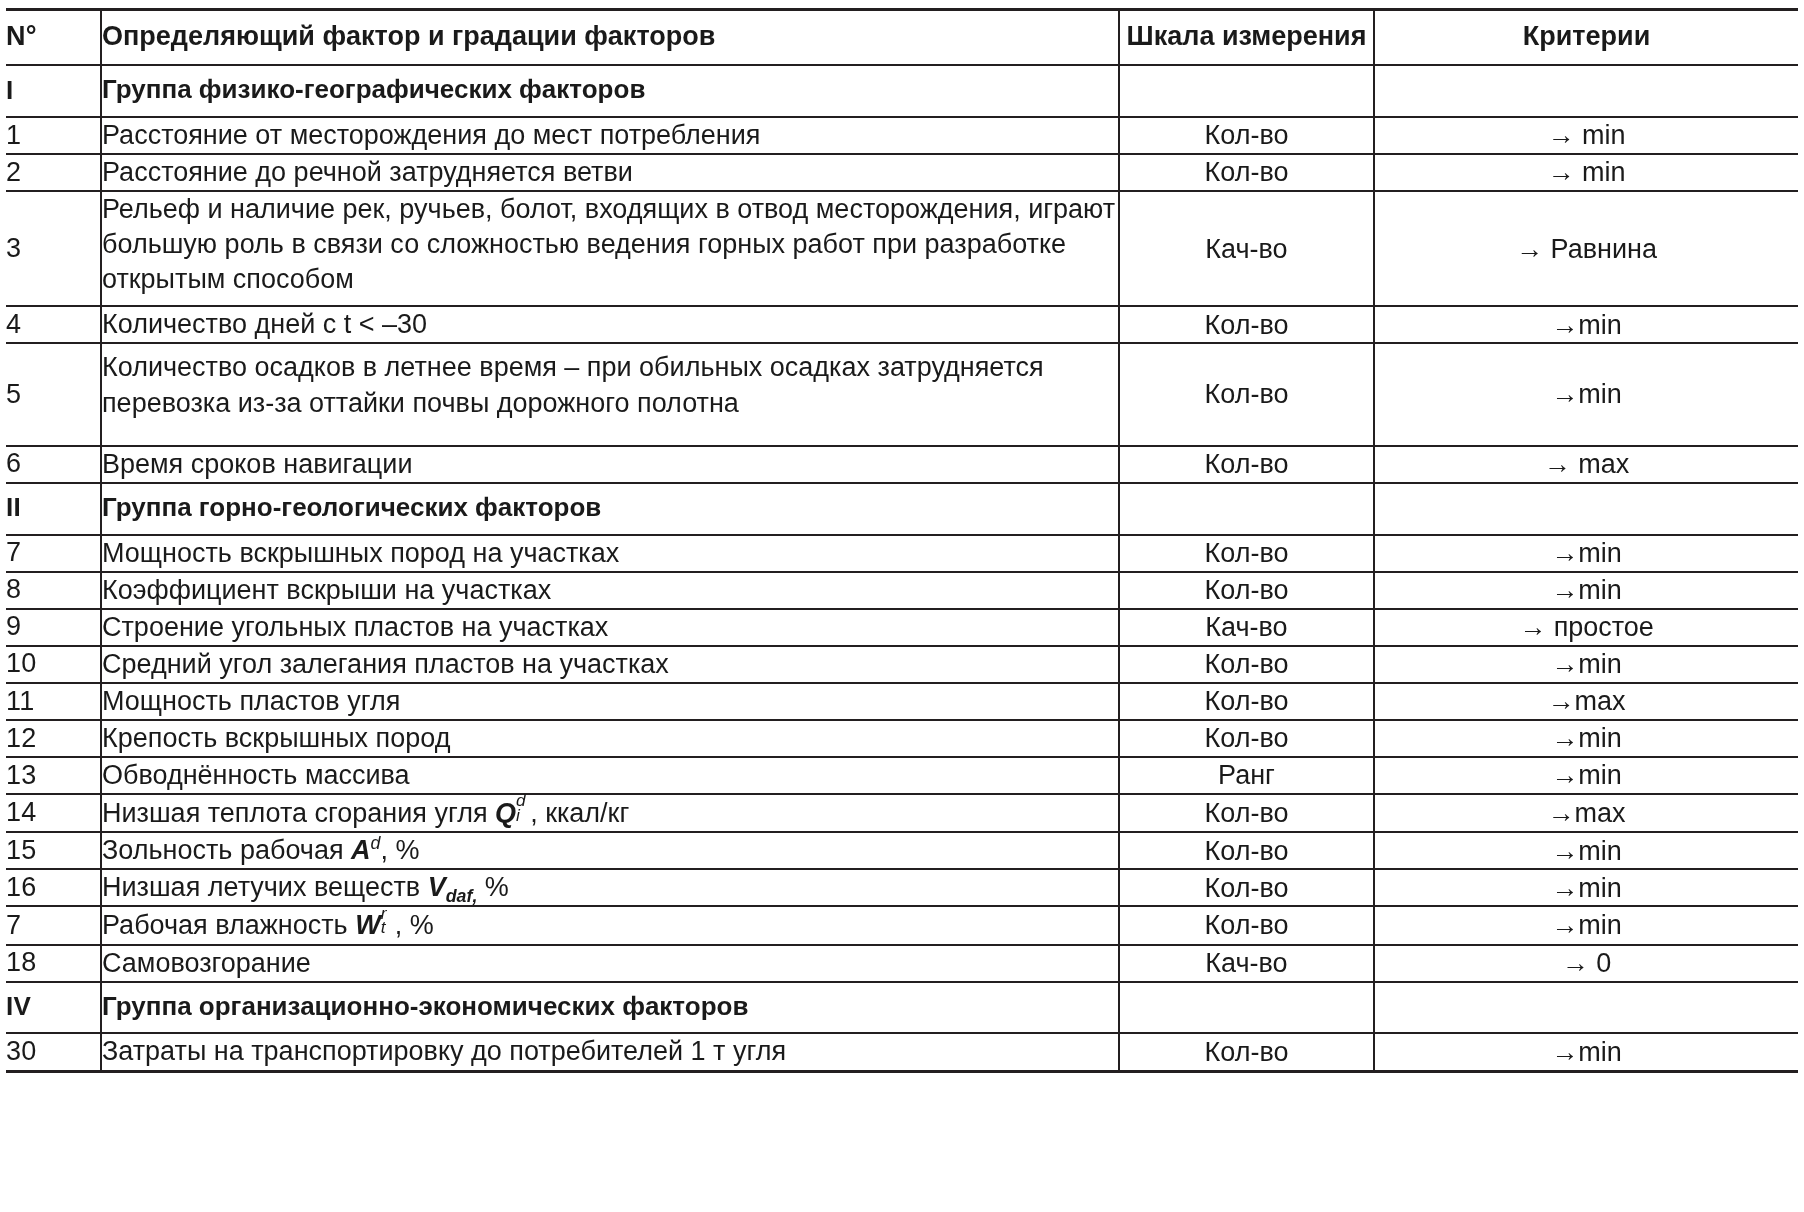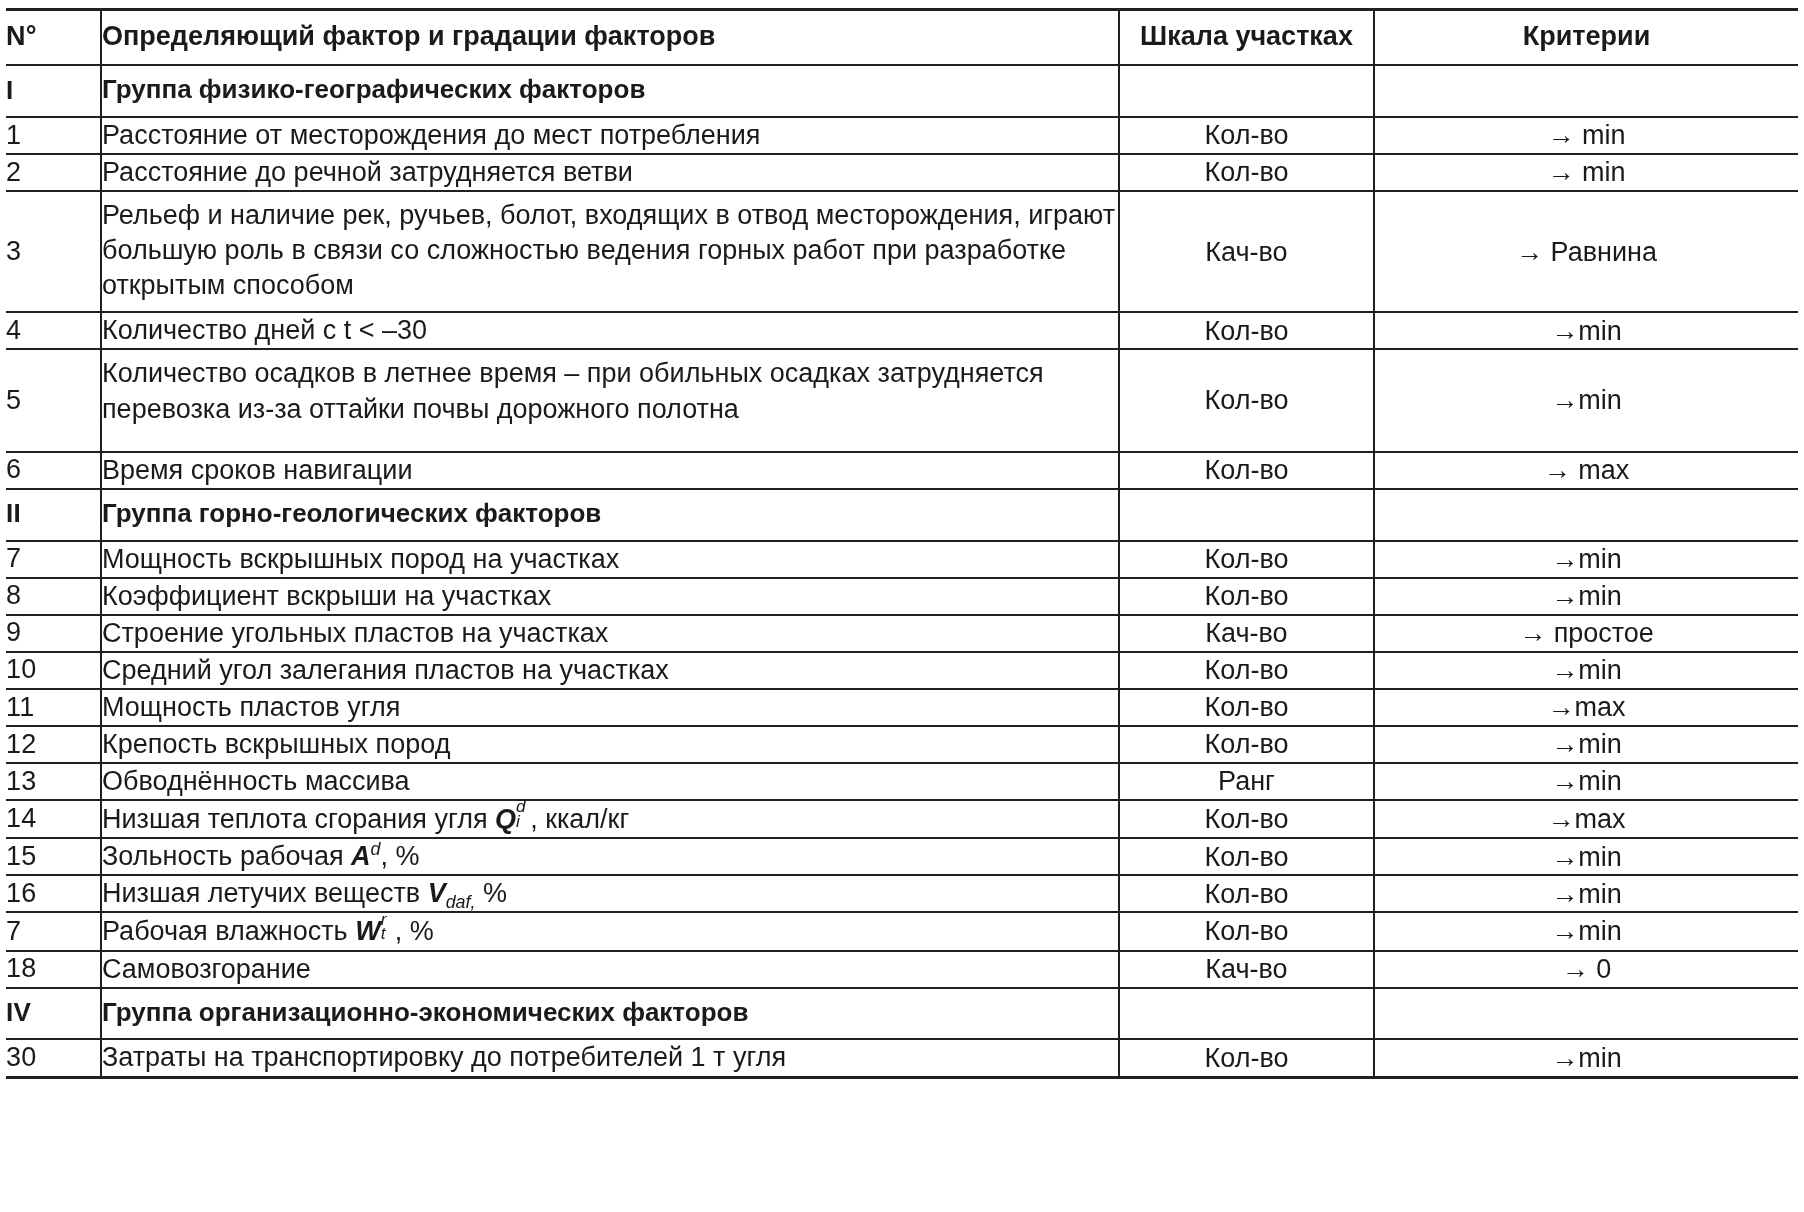--- a/index.html
+++ b/index.html
@@ -86,27 +86,27 @@
   
   tr.group-row .cell-num,
   tr.group-row .cell-factor {
     font-weight: bold;
     font-size: 26px;
     padding-top: 7px;
     padding-bottom: 9px;
   }
 
   
-  tr.tall-3 .cell-factor { padding-top: 6px; padding-bottom: 8px; }
+  tr.tall-3 .cell-factor { padding-bottom: 8px; }
   tr.tall-2 .cell-factor { padding-top: 6px; padding-bottom: 24px; }
 
   
   .var { font-style: italic; font-weight: 600; }
   .sup { font-style: italic; font-size: 0.66em; vertical-align: super; line-height: 0; }
-  .sub { font-style: italic; font-size: 0.66em; vertical-align: sub;   line-height: 0; }
+  .sub { font-style: italic; font-size: 0.66em; vertical-align: sub;   line-height: 0; font-weight: bold; }
   .supsub {
     display: inline-block;
     vertical-align: baseline;
     position: relative;
     width: 0.52em;
     height: 1em;
   }
   .supsub .s-up {
     position: absolute; left: 0; top: -0.34em;
     font-size: 0.64em; font-style: italic; white-space: nowrap;
@@ -126,21 +126,21 @@
     <colgroup>
       <col class="c-num">
       <col class="c-factor">
       <col class="c-scale">
       <col class="c-crit">
     </colgroup>
     <tbody id="table-body">
         <tr class="head-row">
           <td class="cell-num">N°</td>
           <td class="cell-factor">Определяющий фактор и градации факторов</td>
-          <td class="cell-scale">Шкала участках</td>
+          <td class="cell-scale">Шкала измерения</td>
           <td class="cell-crit">Критерии</td>
         </tr>
         <tr class="group-row">
           <td class="cell-num">I</td>
           <td class="cell-factor">Группа физико-географических факторов</td>
           <td class="cell-scale"></td>
           <td class="cell-crit arrow"></td>
         </tr>
         <tr class="item-row">
           <td class="cell-num">1</td>

